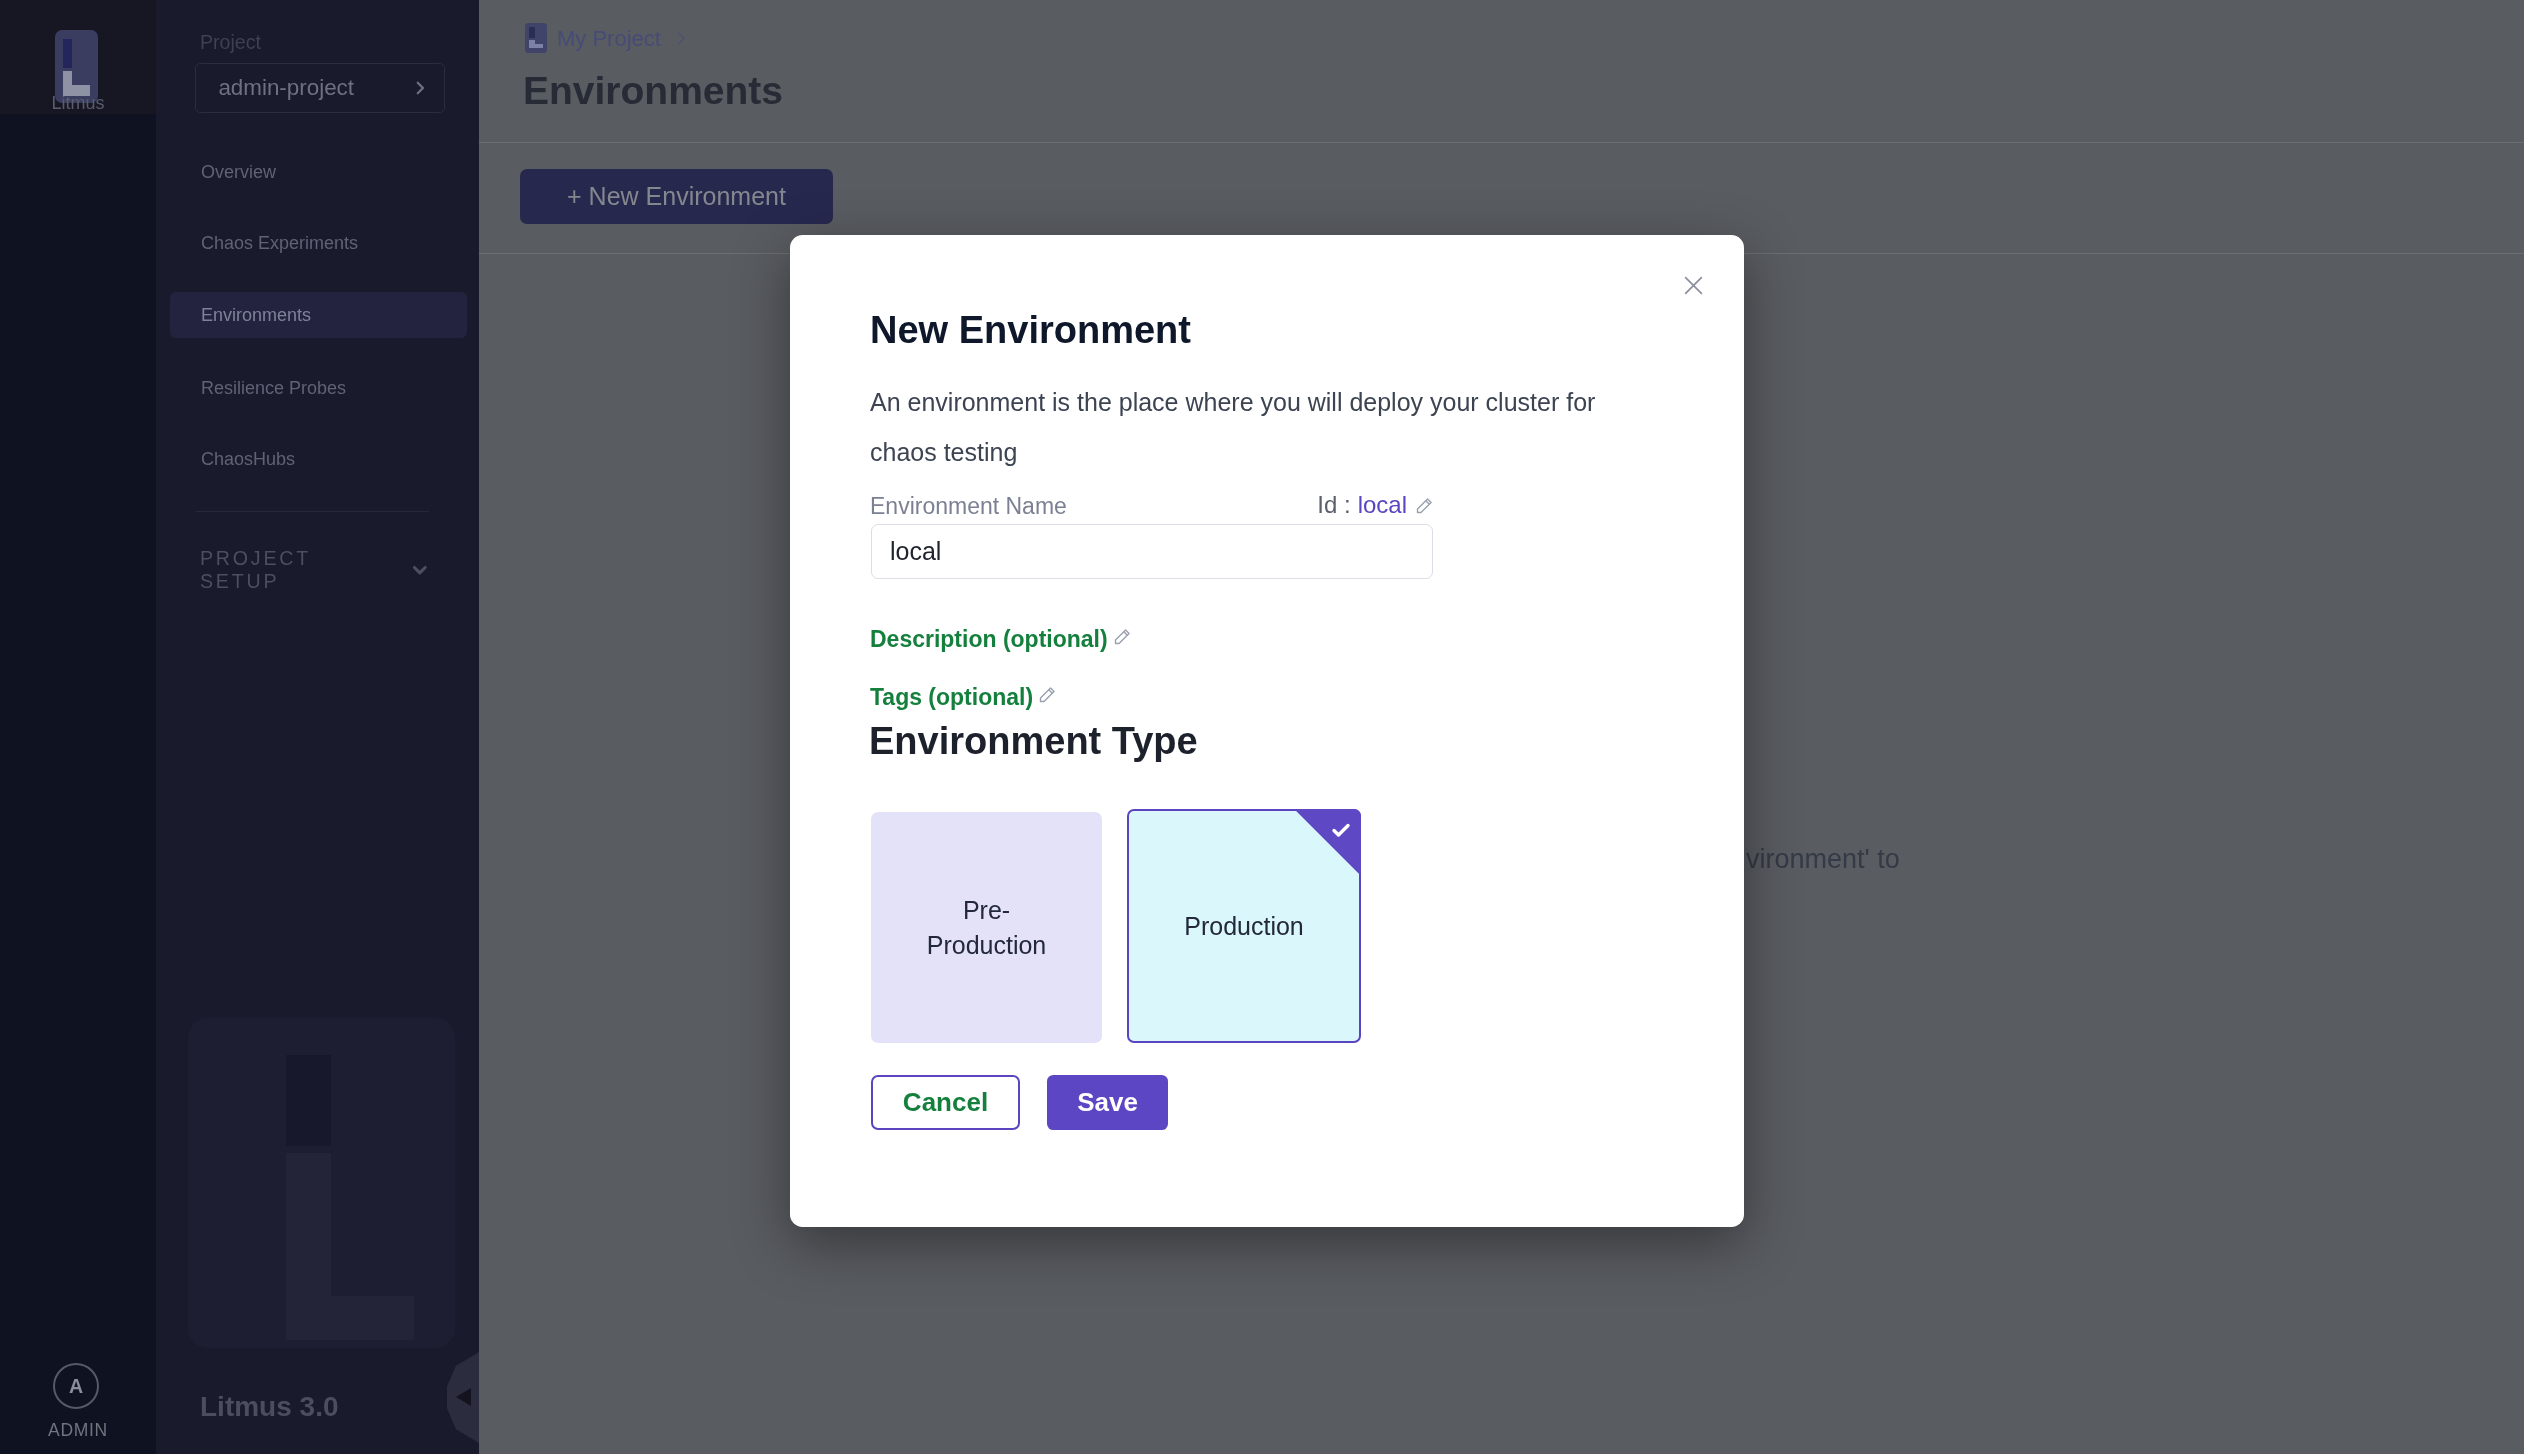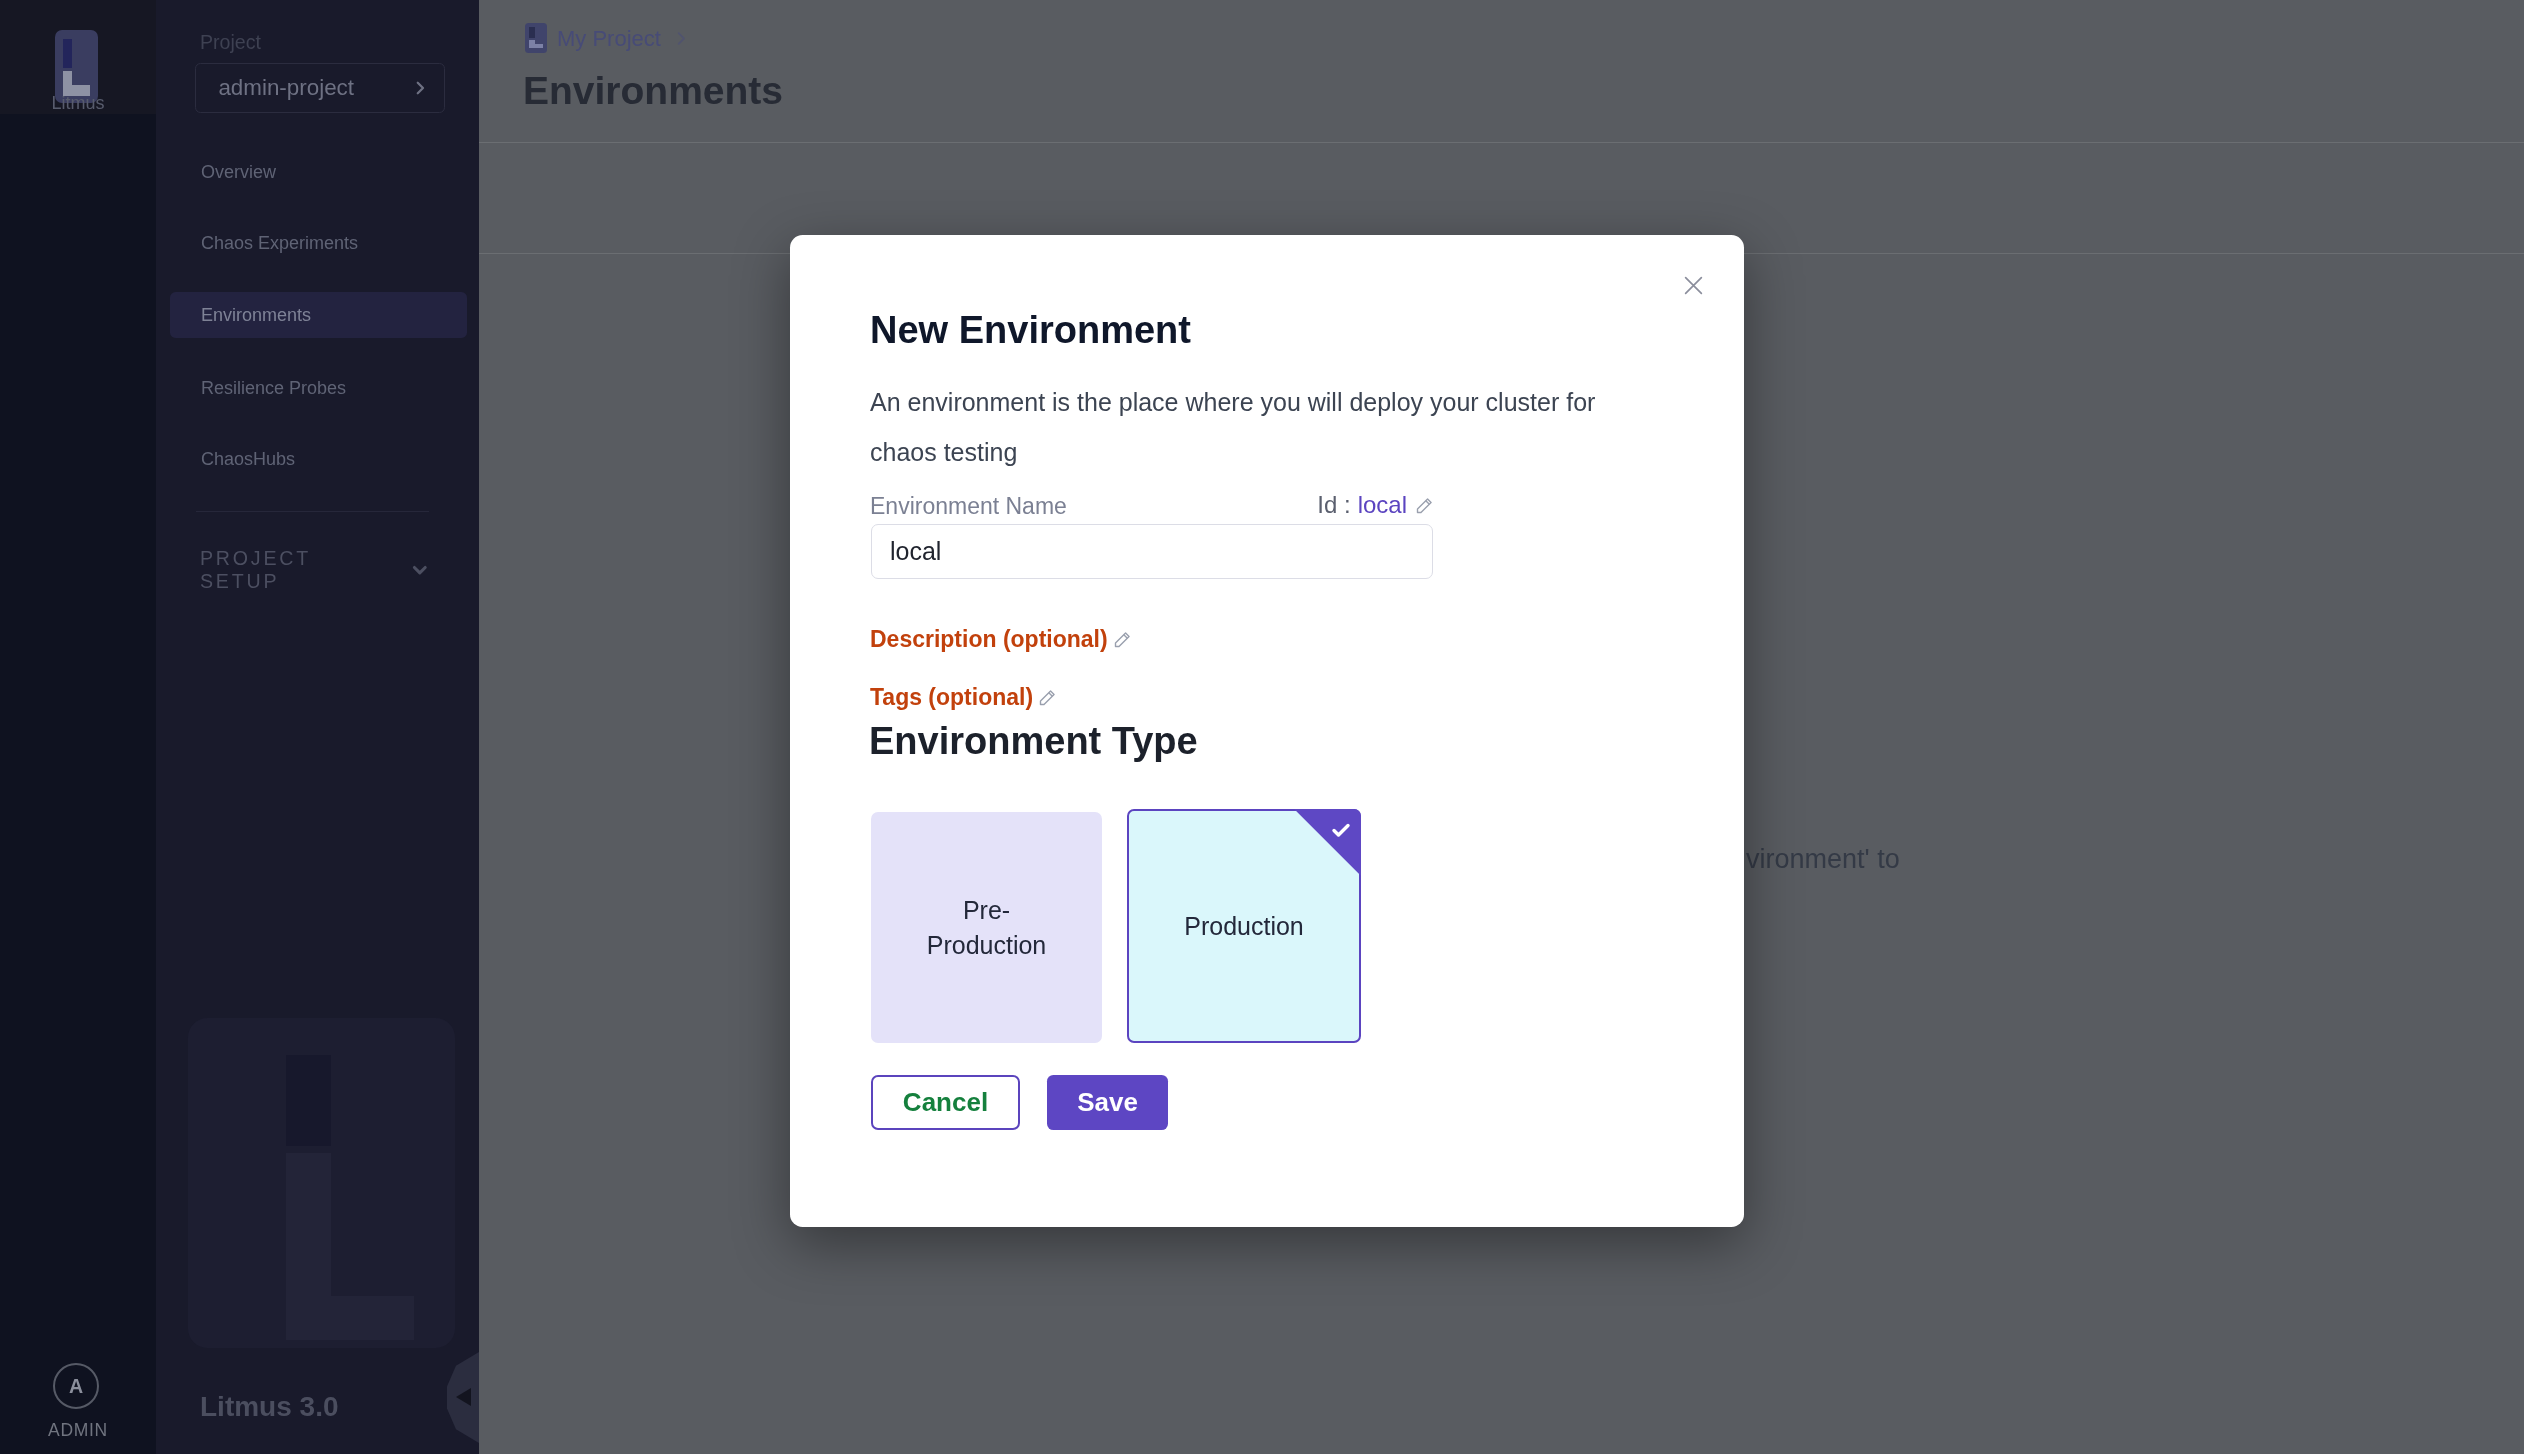--- a/index.html
+++ b/index.html
@@ -68,22 +68,22 @@
   #modal-title { position:absolute; left:80px; top:74px; font-size:38px; font-weight:bold; color:#0f172a; }
   #modal-desc { position:absolute; left:80px; top:142px; width:782px; font-size:25px; line-height:50px; color:#3c4452; }
   #name-label { position:absolute; left:80px; top:258px; font-size:23px; color:#7b8093; }
   #id-group { position:absolute; top:256px; right:309px; display:flex; align-items:center; gap:7px;
               font-size:24px; color:#5a5f6e; }
   #id-value { color:#5b44c0; cursor:pointer; }
   .pencil { color:#9aa0ae; display:inline-flex; cursor:pointer; }
   #name-input { position:absolute; left:81px; top:289px; width:562px; height:55px;
                 border:1.4px solid #dcdde6; border-radius:7px; padding-left:18px;
                 font-family:"Liberation Sans", sans-serif; font-size:25px; color:#20242e; outline:none; }
-  .opt-row { position:absolute; left:80px; display:flex; align-items:center; gap:4px;
-             font-size:23px; font-weight:bold; color:#c2410c; }
+  .opt-row { position:absolute; left:80px; display:flex; gap:4px;
+             font-size:23px; font-weight:bold; color:#15803d; }
   #desc-row { top:391px; }
   #tags-row { top:449px; }
   #type-heading { position:absolute; left:79px; top:485px; font-size:38px; font-weight:bold; color:#1c212b; }
   .type-card { position:absolute; top:577px; width:231px; height:231px; border-radius:7px;
                display:flex; align-items:center; justify-content:center; cursor:pointer;
                font-size:25px; color:#23283a; text-align:center; }
   #card-pre  { left:81px; background:#e4e2f9; }
   #card-prod { left:337px; top:574px; width:234px; height:234px; background:#daf7fb; border:2.1px solid #5b44c0; }
   #card-pre .card-label { width:126px; line-height:35px; }
   #corner-wedge { position:absolute; right:-2.1px; top:-2.1px; width:67px; height:67px; background:#5e48c4;
@@ -163,20 +163,23 @@
     <div class="b-h"></div>
   </div>
   <div id="bc-text" class="abs">My Project</div>
   <div id="bc-chevron" class="abs">
     <svg width="18" height="21" viewBox="0 0 24 24" fill="none" stroke="#51546e" stroke-width="2.4" stroke-linecap="round" stroke-linejoin="round">
         <path d="M9 5l7 7-7 7"></path>
       </svg>
   </div>
   <div id="page-title" class="abs">Environments</div>
   <div class="main-divider abs" style="top:142px"></div>
+  <div id="new-env-btn" class="abs">
+    <span>+ New Environment</span>
+  </div>
   <div class="main-divider abs" style="top:253px"></div>
   <div id="empty-fragment" class="abs">vironment' to</div>
 
   <div id="modal" class="abs">
     <div id="modal-close">
       <svg width="27" height="27" viewBox="0 0 24 24" fill="none" stroke="currentColor" stroke-width="1.5" stroke-linecap="round">
           <path d="M5 5l14 14M19 5L5 19"></path>
         </svg>
     </div>
     <div id="modal-title">New Environment</div>

